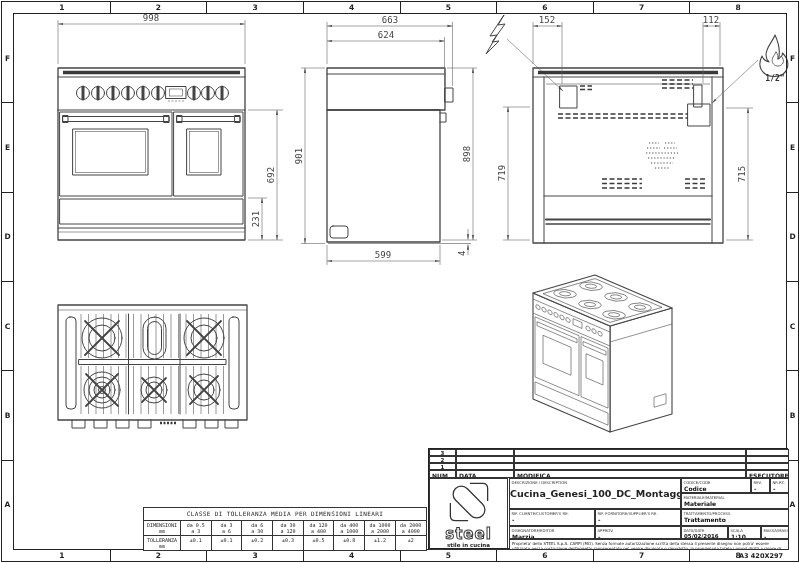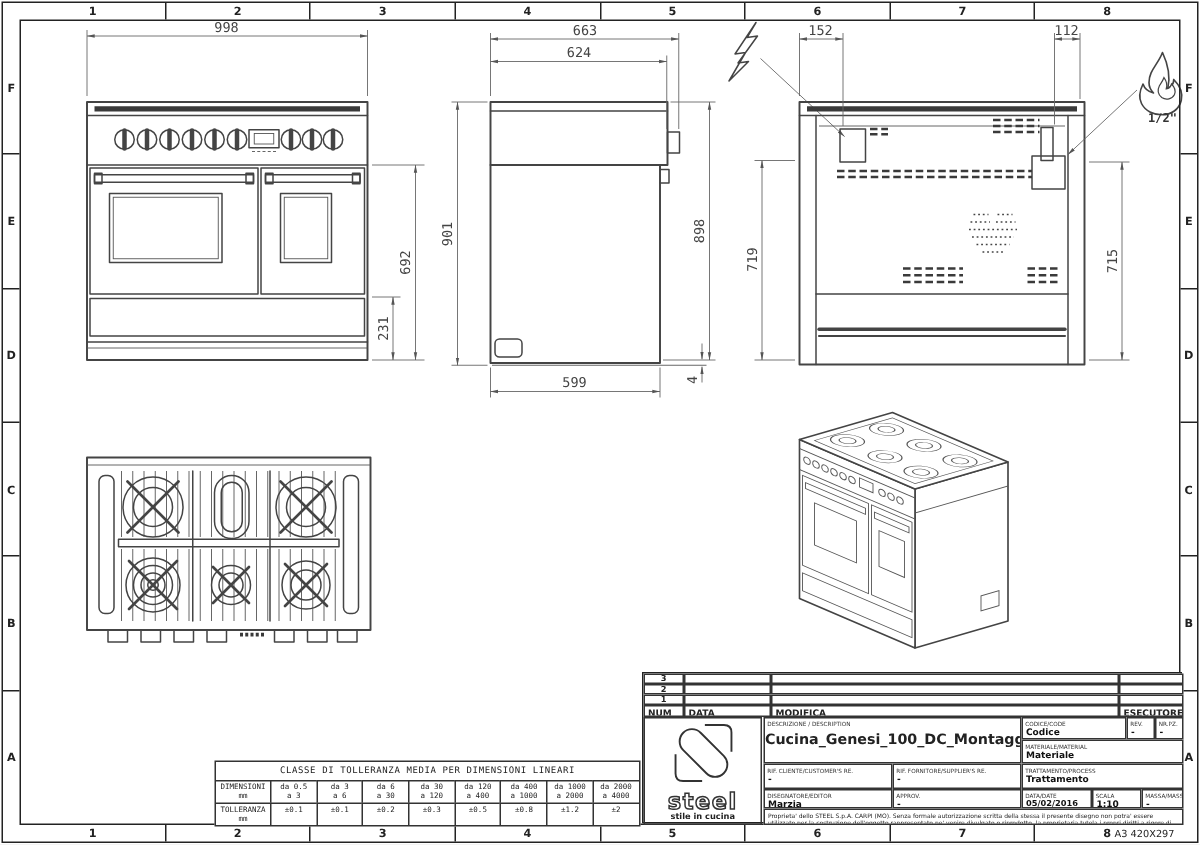--- a/index.html
+++ b/index.html
@@ -10,21 +10,21 @@
   .band{position:absolute;display:flex;font-size:7.5px;font-weight:bold;color:#222;}
   .band.h{left:14px;width:772px;height:11px;}
   .band.h.top{top:2px;}
   .band.h.bot{top:550px;}
   .band.v{top:14px;width:11px;height:535px;flex-direction:column;}
   .band.v.left{left:2px;}
   .band.v.right{left:787px;}
   .band .bc{flex:1;display:flex;align-items:center;justify-content:center;}
   .band.h .bc + .bc{border-left:1px solid #222;}
   .band.v .bc + .bc{border-top:1px solid #222;}
-  .fmt{position:absolute;right:17px;top:551.5px;font-size:6.5px;font-weight:normal;color:#222;}
+  .fmt{position:absolute;right:17px;top:551.5px;font-size:6.5px;font-weight:bold;color:#222;}
 
   svg text{font-family:"DejaVu Sans Mono","Liberation Mono",monospace;}
   .ln{fill:none;stroke:#444;stroke-width:1;stroke-linejoin:round;stroke-linecap:round;}
   .lt{fill:none;stroke:#555;stroke-width:0.6;}
   .hv{fill:none;stroke:#3a3a3a;stroke-width:3.5;}
   .dim{fill:none;stroke:#666;stroke-width:0.6;}
   .dimt{font-size:9px;fill:#444;}
   .dots{fill:none;stroke:#444;stroke-width:1.1;stroke-dasharray:1.2 1.9;}
   .vent{fill:none;stroke:#3a3a3a;stroke-width:1.6;stroke-dasharray:5 2.5;}
 

